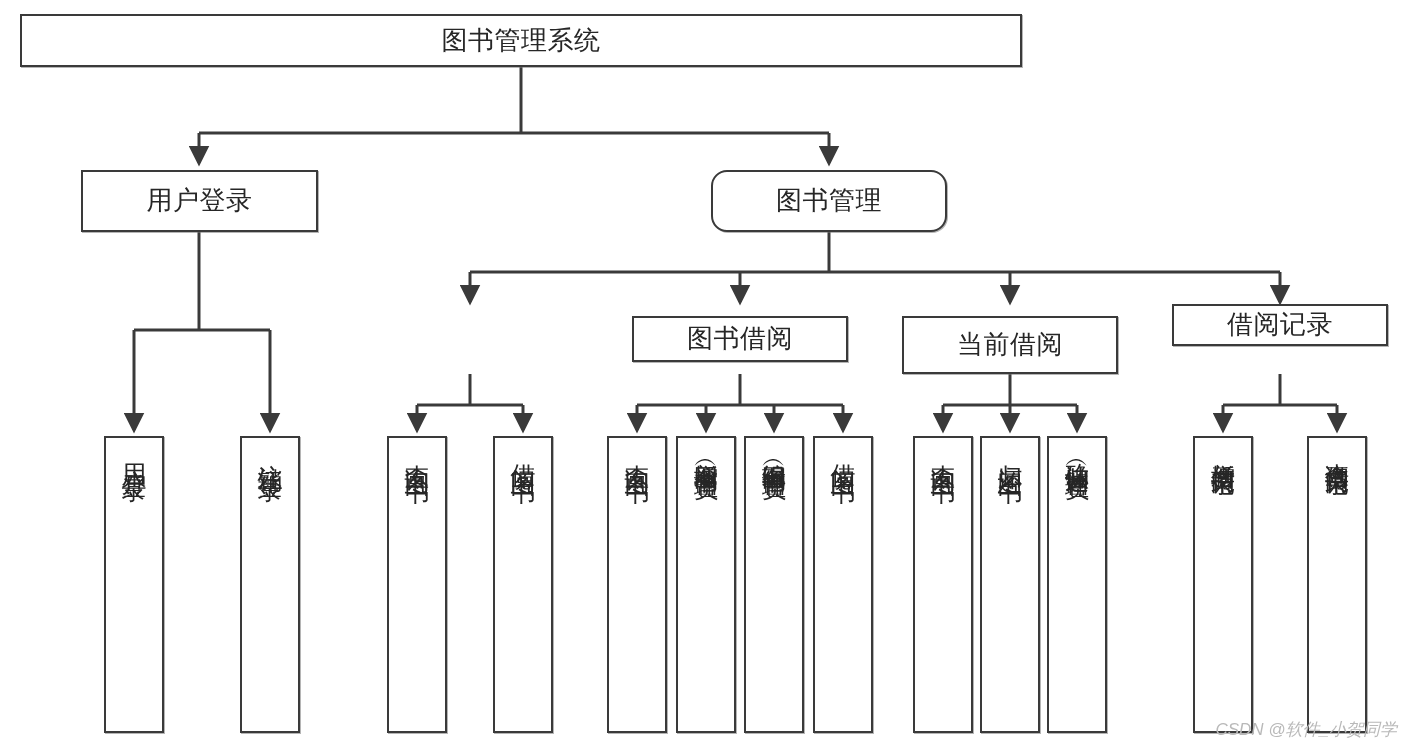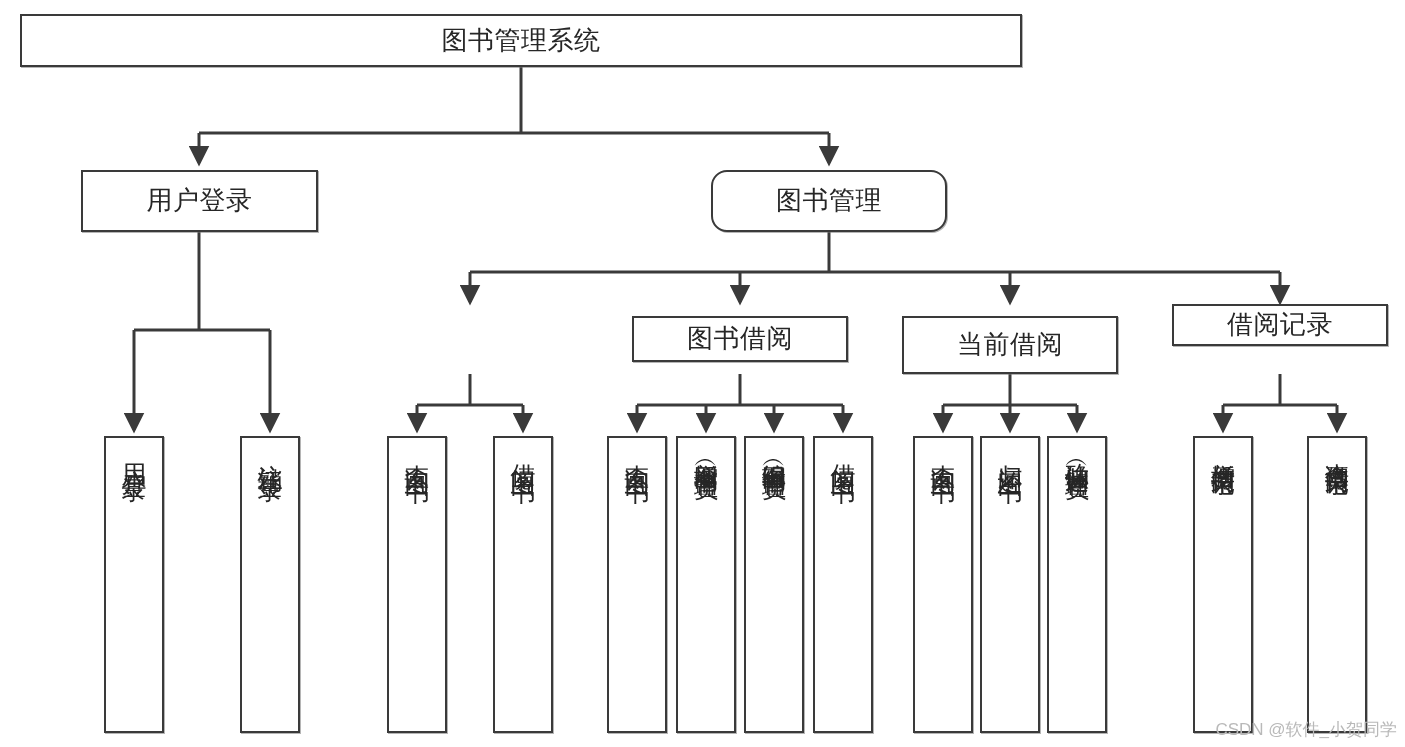--- a/index.html
+++ b/index.html
@@ -63,20 +63,21 @@
     letter-spacing: 2px;
   }
   #watermark {
     position: absolute;
     right: 8px;
     bottom: 6px;
     font-size: 17px;
     color: #b9b9b9;
     white-space: nowrap;
     font-family: "Liberation Sans", "DejaVu Sans", sans-serif;
+    font-style: italic;
   }
 </style>
 </head>
 <body>
 
 <div id="canvas">
 
   <svg id="edges" viewBox="0 0 1405 747">
     <defs>
       <marker id="arrow" viewBox="0 0 12 12" refX="10" refY="6" markerWidth="7" markerHeight="7" orient="auto-start-reverse">

